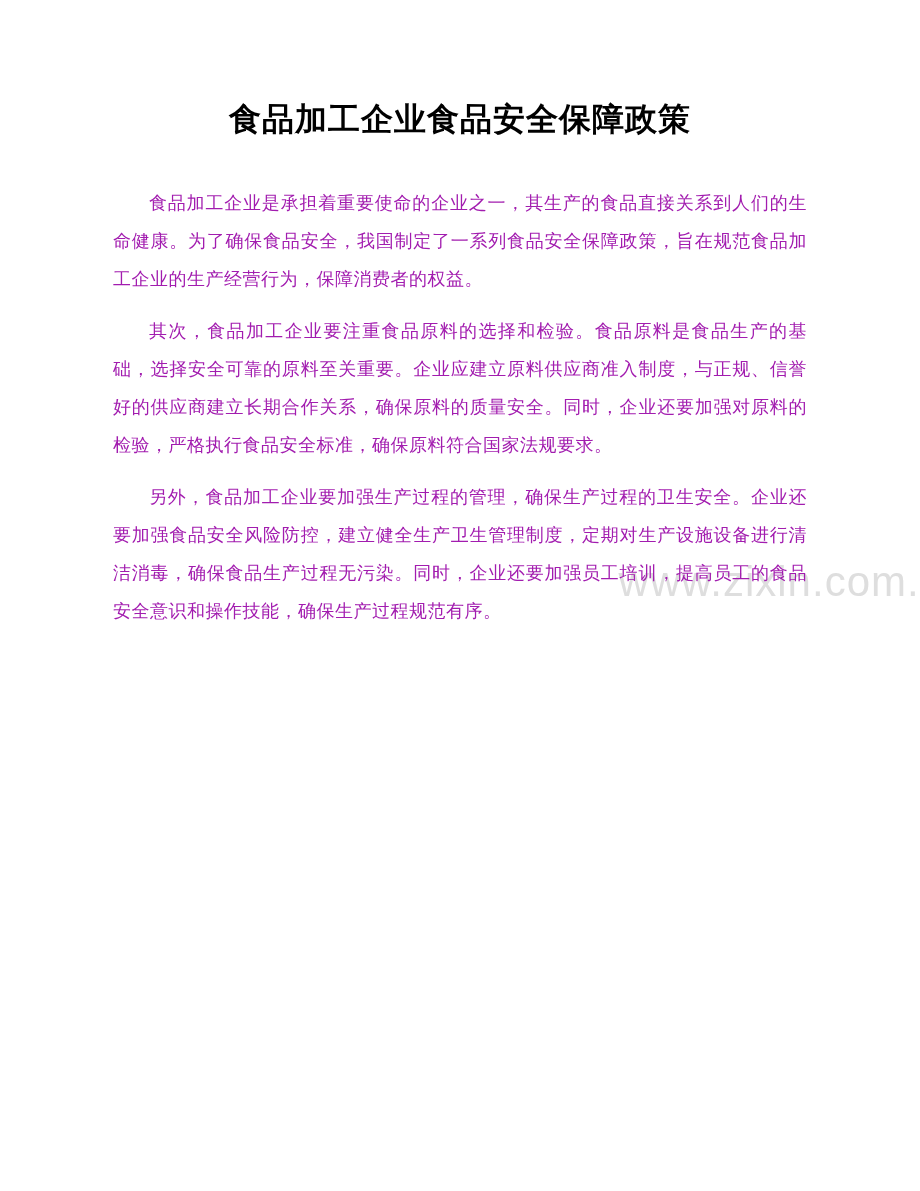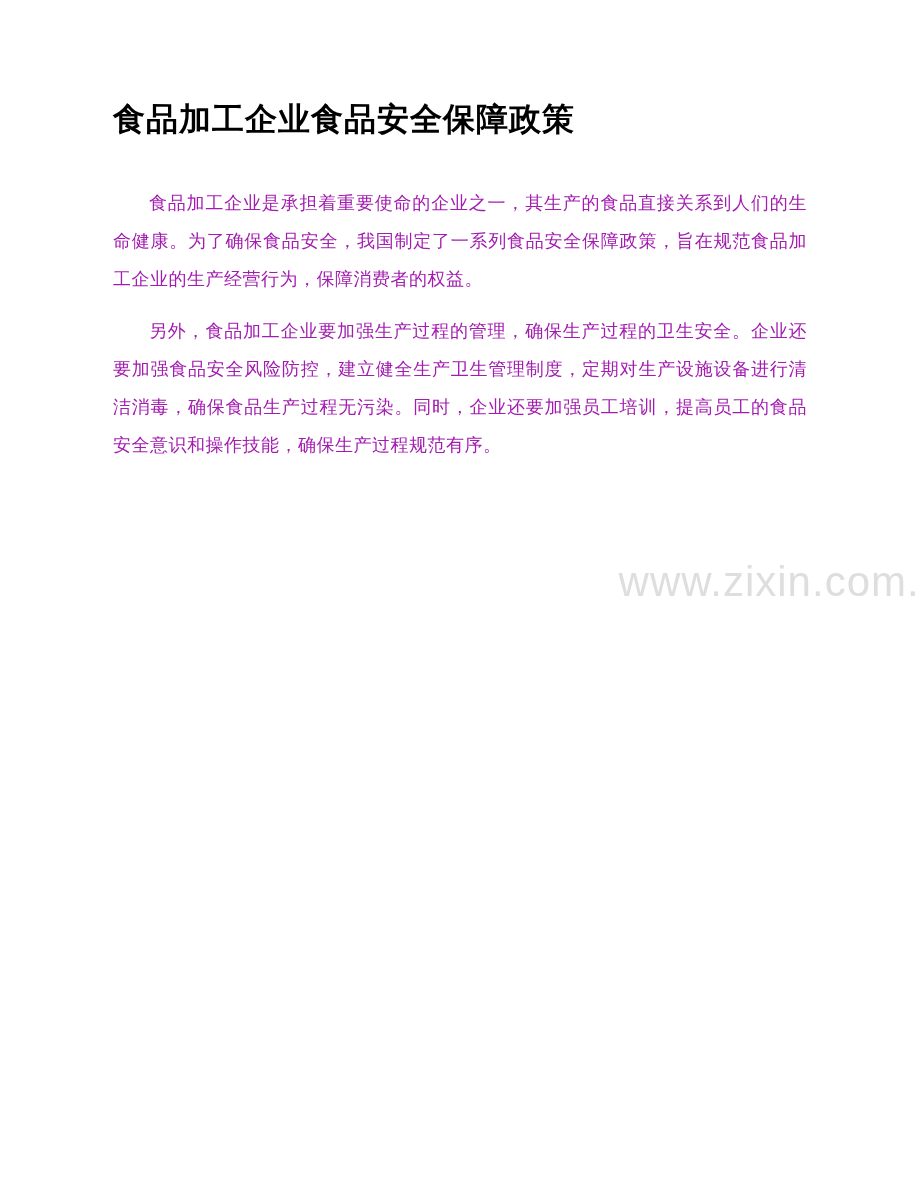--- a/index.html
+++ b/index.html
@@ -16,20 +16,21 @@
     overflow: hidden;
     font-family: "Liberation Serif", serif;
   }
   .content {
     position: relative;
     z-index: 2;
     padding: 98px 113px 0 113px;
   }
   .doc-title {
     margin: 0 0 42px 0;
+    text-align: center;
     font-size: 32px;
     font-weight: bold;
     color: #000000;
     font-family: "Liberation Sans", sans-serif;
     letter-spacing: 1px;
   }
   .para {
     margin: 0 0 14px 0;
     font-size: 18px;
     line-height: 38px;
@@ -60,18 +61,19 @@
 
 <div class="page">
   <div class="watermark">www.zixin.com.cn</div>
 
   <div class="content">
     <h1 class="doc-title">食品加工企业食品安全保障政策</h1>
 
     <p class="para">食品加工企业是承担着重要使命的企业之一，其生产的食品直接关系到人们的生命健康。为了确保食品安全，我国制定了一系列食品安全保障政策，旨在规范食品加工企业的生产经营行为，保障消费者的权益。</p>
 
 
+    <p class="para">其次，食品加工企业要注重食品原料的选择和检验。食品原料是食品生产的基础，选择安全可靠的原料至关重要。企业应建立原料供应商准入制度，与正规、信誉好的供应商建立长期合作关系，确保原料的质量安全。同时，企业还要加强对原料的检验，严格执行食品安全标准，确保原料符合国家法规要求。</p>
 
     <p class="para">另外，食品加工企业要加强生产过程的管理，确保生产过程的卫生安全。企业还要加强食品安全风险防控，建立健全生产卫生管理制度，定期对生产设施设备进行清洁消毒，确保食品生产过程无污染。同时，企业还要加强员工培训，提高员工的食品安全意识和操作技能，确保生产过程规范有序。</p>
 
 
   </div>
 </div>
 
 </body></html>

